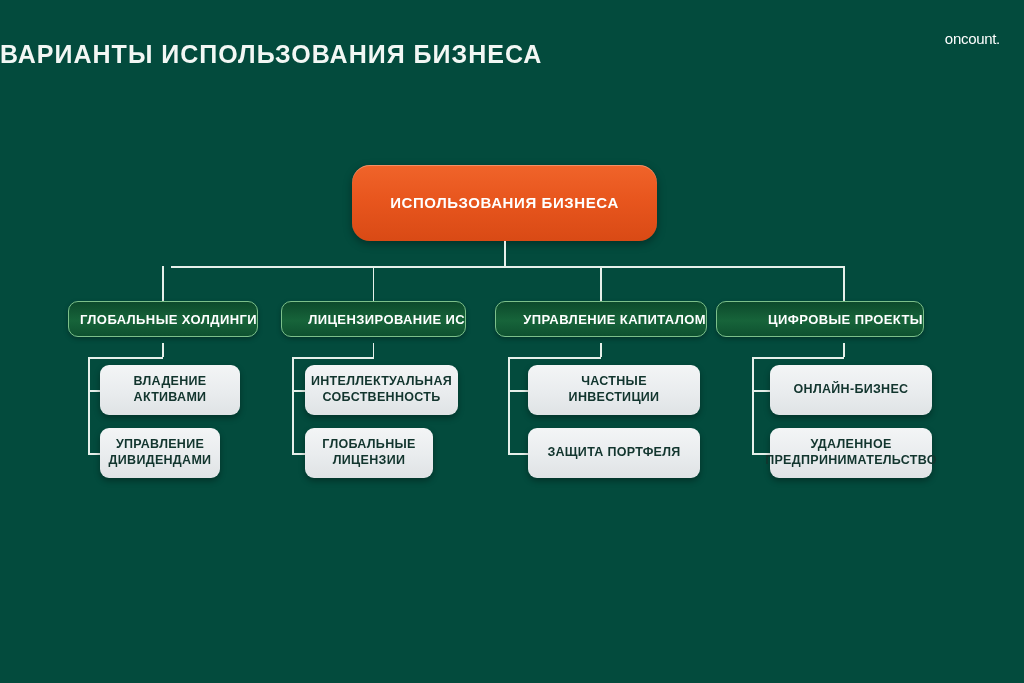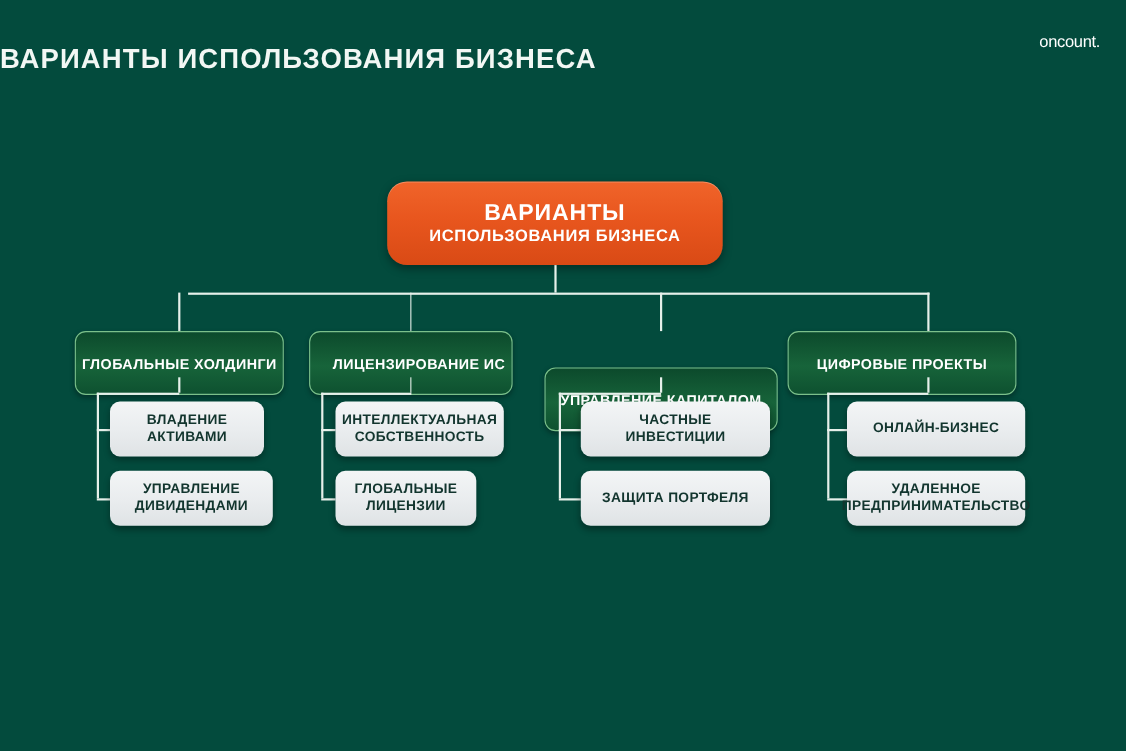--- a/index.html
+++ b/index.html
@@ -72,28 +72,28 @@
     font-size: 15px;
     font-weight: 700;
     letter-spacing: 0.6px;
     text-transform: uppercase;
     line-height: 1.05;
   }
 
   
   .branch-node {
     position: absolute;
-    height: 58px;
+    height: 36px;
     border-radius: 10px;
     background: linear-gradient(180deg, #0c4a2c 0%, #17643a 55%, #0e5130 100%);
     border: 1.6px solid #7cc08a;
     box-shadow: 0 2px 5px rgba(0,0,0,.30);
     display: flex;
     align-items: center;
-    justify-content: center;
+    justify-content: flex-end;
     box-sizing: border-box;
   }
   .branch-label {
     color: #ffffff;
     font-size: 13px;
     font-weight: 700;
     letter-spacing: 0.4px;
     text-transform: uppercase;
     white-space: nowrap;
   }
@@ -132,41 +132,40 @@
 </head>
 <body>
 
 <div id="canvas">
 
   <div class="page-title">ВАРИАНТЫ ИСПОЛЬЗОВАНИЯ БИЗНЕСА</div>
 
   <div class="brand-logo">oncount.</div>
 
   <div class="root-node">
-    <div class="root-line1">ВАРИАНТЫ</div>
     <div class="root-line2">ИСПОЛЬЗОВАНИЯ БИЗНЕСА</div>
   </div>
 
   <div id="tree-layer">
       <div class="conn conn-v" style="left: 504px; top: 241px; height: 25px;"></div>
       <div class="conn conn-h" style="left: 171px; top: 266px; width: 674px;"></div>
       <div class="conn conn-v" style="left: 162.2px; top: 266px; height: 35px;"></div>
       <div class="branch-node" style="left: 68px; top: 301px; width: 190px;">
         <span class="branch-label">ГЛОБАЛЬНЫЕ ХОЛДИНГИ</span>
       </div>
       <div class="conn conn-v" style="left: 162.2px; top: 343px; height: 14px;"></div>
       <div class="conn conn-h" style="left: 88px; top: 357px; width: 75px;"></div>
       <div class="conn conn-v" style="left: 88px; top: 357px; height: 96px;"></div>
       <div class="conn conn-h" style="left: 88px; top: 390px; width: 12px;"></div>
       <div class="leaf-card" style="left: 100px; top: 365px; width: 140px; height: 50px;">
         <span class="leaf-label">ВЛАДЕНИЕ
 АКТИВАМИ</span>
       </div>
       <div class="conn conn-h" style="left: 88px; top: 453px; width: 12px;"></div>
-      <div class="leaf-card" style="left: 100px; top: 428px; width: 148px; height: 50px;">
+      <div class="leaf-card" style="left: 100px; top: 428px; width: 120px; height: 50px;">
         <span class="leaf-label">УПРАВЛЕНИЕ
 ДИВИДЕНДАМИ</span>
       </div>
       <div class="conn conn-v" style="left: 372.7px; top: 266px; height: 35px;"></div>
       <div class="branch-node" style="left: 281px; top: 301px; width: 185px; padding-left: 15px;">
         <span class="branch-label">ЛИЦЕНЗИРОВАНИЕ ИС</span>
       </div>
       <div class="conn conn-v" style="left: 372.7px; top: 343px; height: 14px;"></div>
       <div class="conn conn-h" style="left: 292px; top: 357px; width: 81.5px;"></div>
       <div class="conn conn-v" style="left: 292px; top: 357px; height: 96px;"></div>
@@ -174,21 +173,21 @@
       <div class="leaf-card" style="left: 305px; top: 365px; width: 153px; height: 50px;">
         <span class="leaf-label">ИНТЕЛЛЕКТУАЛЬНАЯ
 СОБСТВЕННОСТЬ</span>
       </div>
       <div class="conn conn-h" style="left: 292px; top: 453px; width: 13px;"></div>
       <div class="leaf-card" style="left: 305px; top: 428px; width: 128px; height: 50px;">
         <span class="leaf-label">ГЛОБАЛЬНЫЕ
 ЛИЦЕНЗИИ</span>
       </div>
       <div class="conn conn-v" style="left: 600.2px; top: 266px; height: 35px;"></div>
-      <div class="branch-node" style="left: 495px; top: 301px; width: 212px; margin-top: 33px;">
+      <div class="branch-node" style="left: 495px; top: 301px; width: 212px;">
         <span class="branch-label">УПРАВЛЕНИЕ КАПИТАЛОМ</span>
       </div>
       <div class="conn conn-v" style="left: 600.2px; top: 343px; height: 14px;"></div>
       <div class="conn conn-h" style="left: 508px; top: 357px; width: 93px;"></div>
       <div class="conn conn-v" style="left: 508px; top: 357px; height: 96px;"></div>
       <div class="conn conn-h" style="left: 508px; top: 390px; width: 20px;"></div>
       <div class="leaf-card" style="left: 528px; top: 365px; width: 172px; height: 50px;">
         <span class="leaf-label">ЧАСТНЫЕ ИНВЕСТИЦИИ</span>
       </div>
       <div class="conn conn-h" style="left: 508px; top: 453px; width: 20px;"></div>

